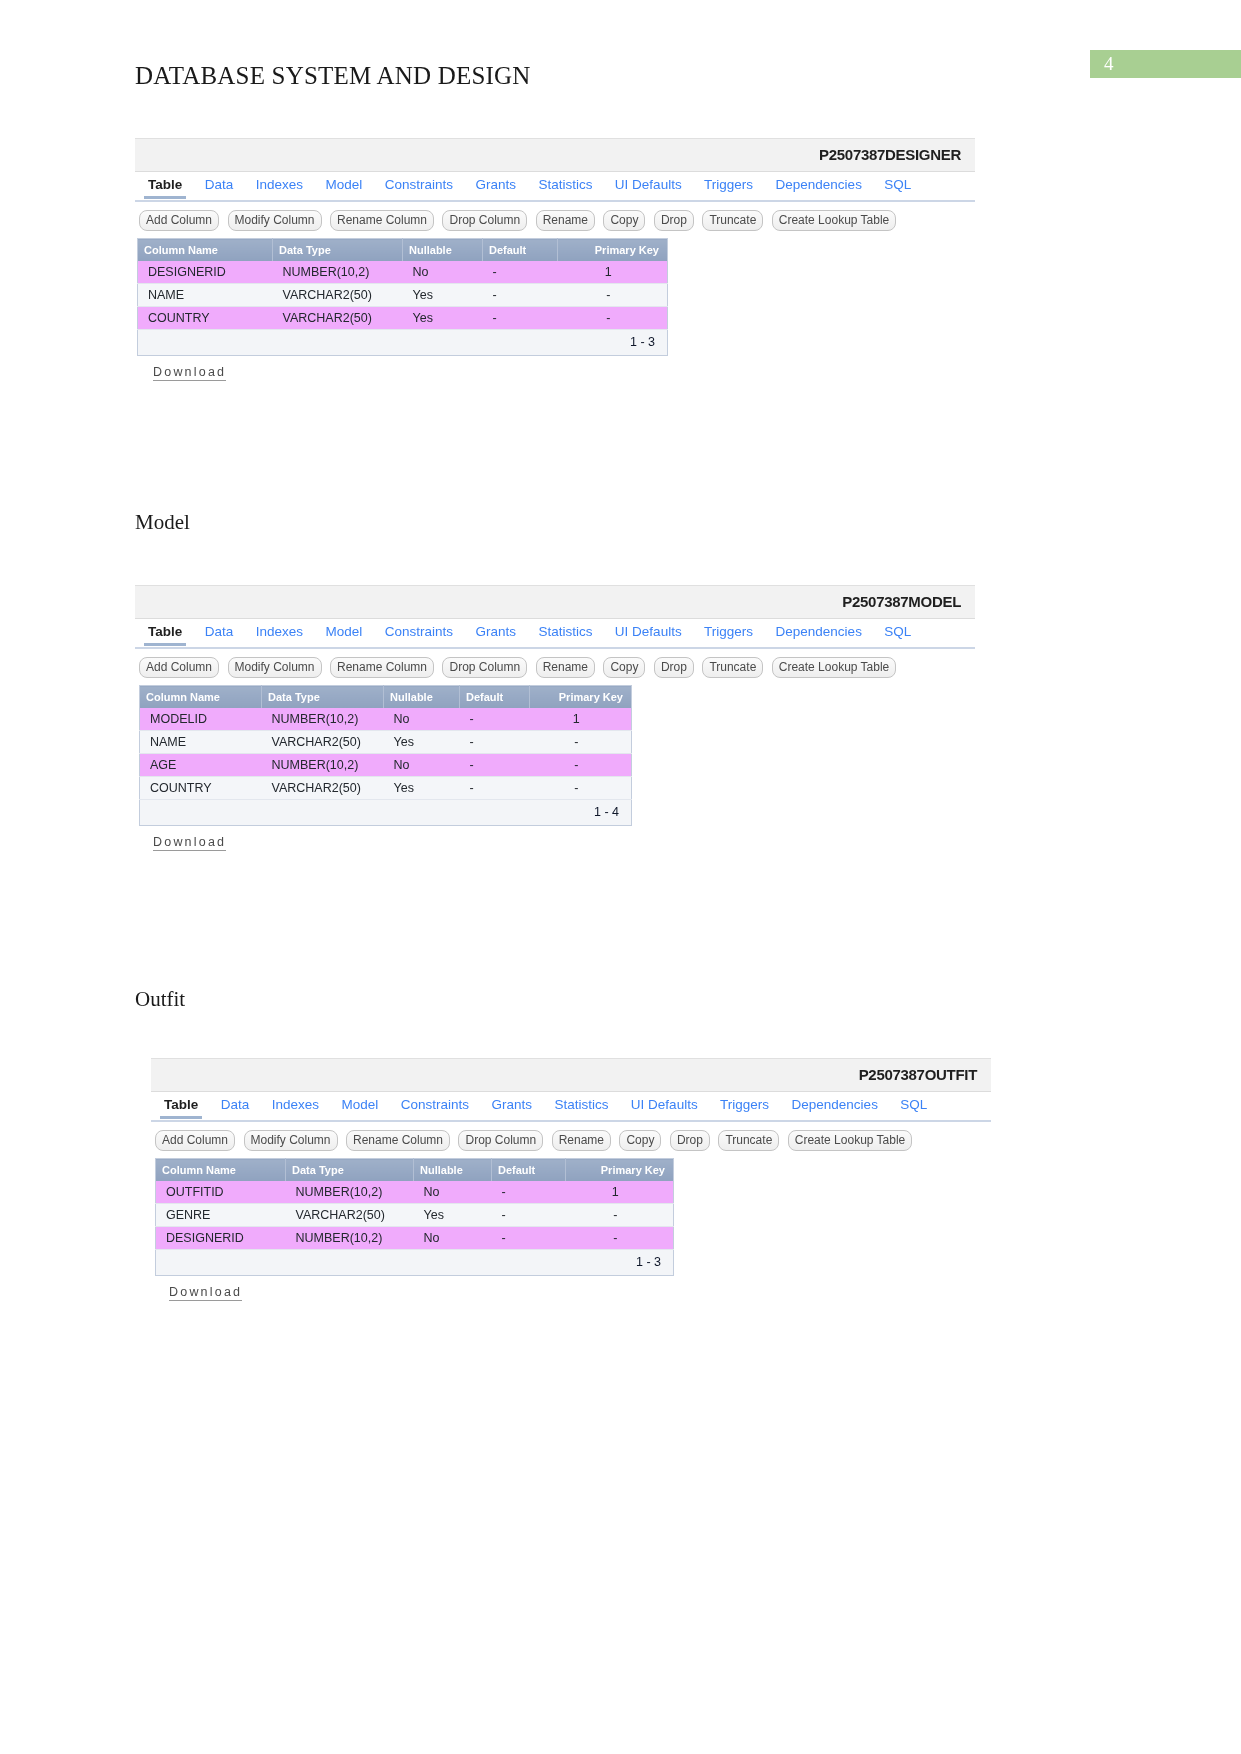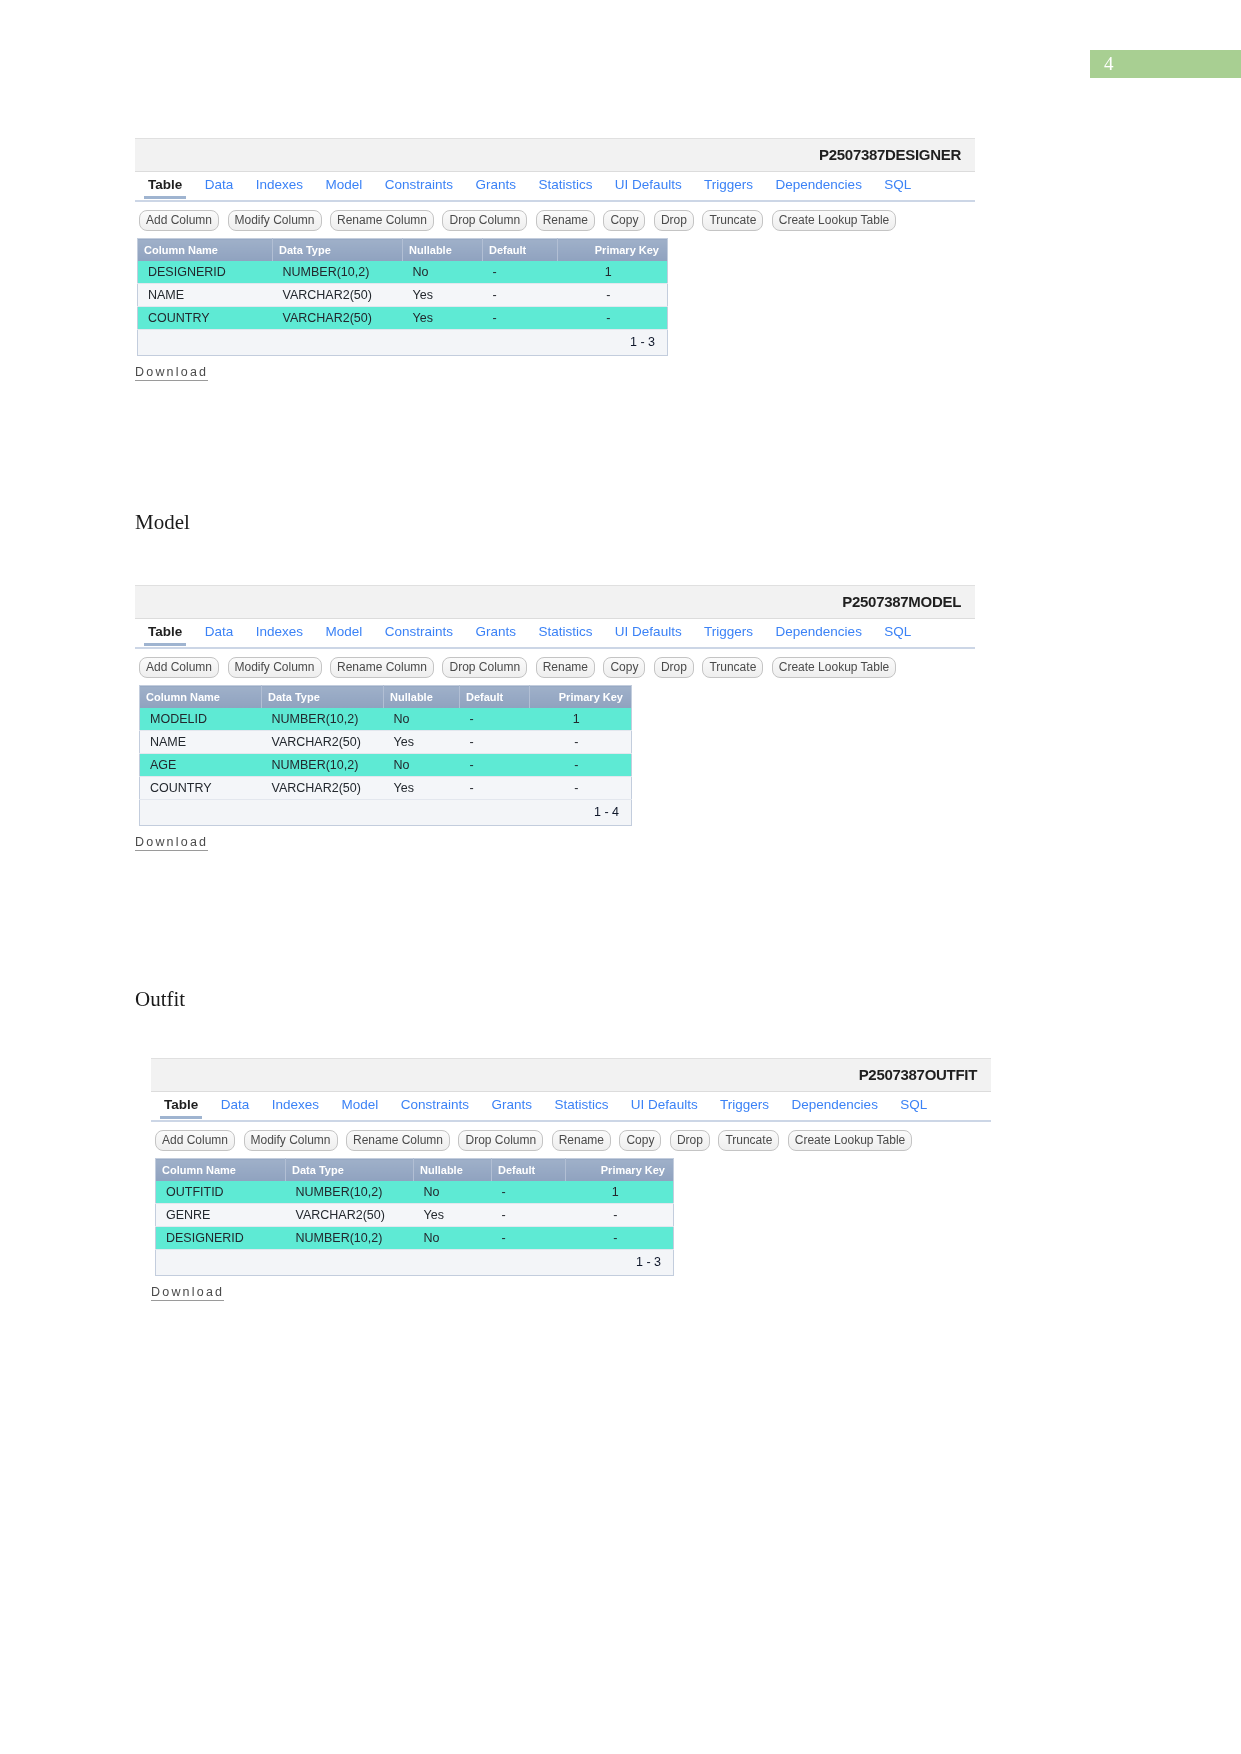--- a/index.html
+++ b/index.html
@@ -137,21 +137,21 @@
     border-right: 1px solid #b2bfd4;
     white-space: nowrap;
     margin-top: 44px;
   }
   .grid th:last-child { border-right: none; }
   .grid td {
     font-size: 12.5px;
     color: #23282e;
     padding: 4px 8px 4px 10px;
     border-bottom: 1px solid #e3e7ee;
-    background: #5eead4;
+    background: #f0abfc;
     white-space: nowrap;
   }
   .grid tr:nth-child(even) td { background: #f4f6f9; }
   .grid td.center { text-align: center; padding-left: 0; }
   .grid th.center { text-align: right; padding-left: 0; }
   .grid tfoot td {
     text-align: right;
     font-size: 12.5px;
     color: #0f172a;
     background: #f3f5f8;
@@ -159,27 +159,28 @@
     padding: 5px 12px 6px 0;
   }
   .download-link {
     font-size: 12.5px;
     color: #4a4a4a;
     letter-spacing: 2.2px;
     border-bottom: 1px solid #9a9a9a;
     display: inline-block;
     padding-bottom: 1px;
     margin-top: 9px;
-    margin-left: 0;
+    margin-left: 18px;
   }
 </style>
 </head>
 <body>
 
 <div class="page-header">
+  <div class="doc-title">DATABASE SYSTEM AND DESIGN</div>
   <div class="page-badge">
     <span class="num">4</span>
   </div>
 </div>
 
 <div class="apex" style="left:135px; top:138px; width:840px;">
   <div class="apex-titlebar">
     <span class="title">P2507387DESIGNER</span>
   </div>
   <div class="apex-tabs">

